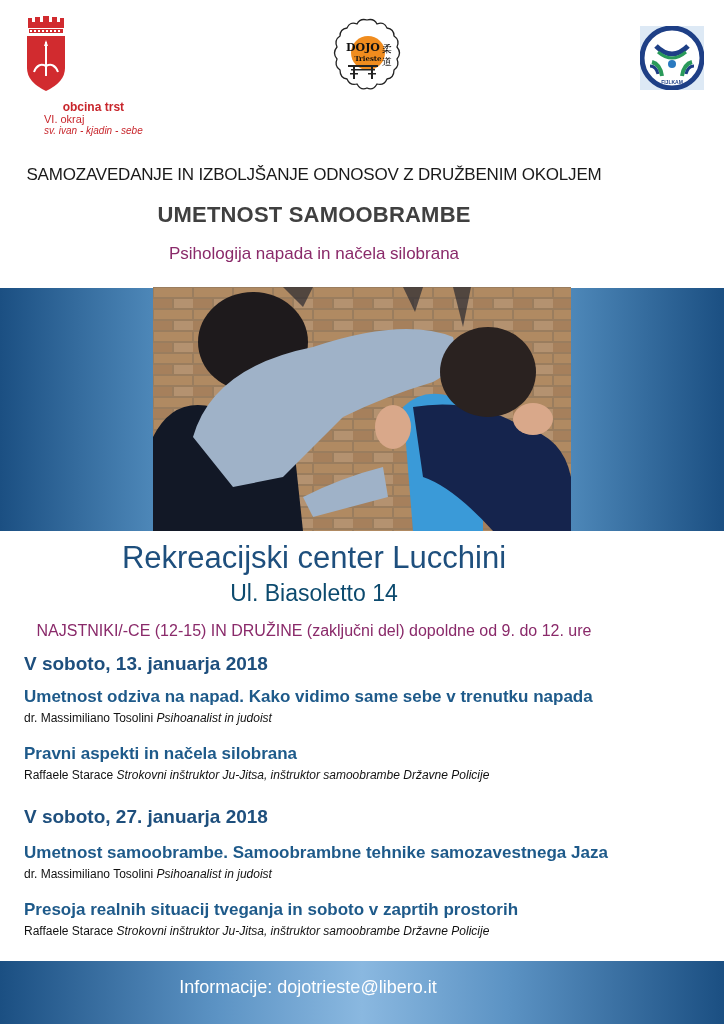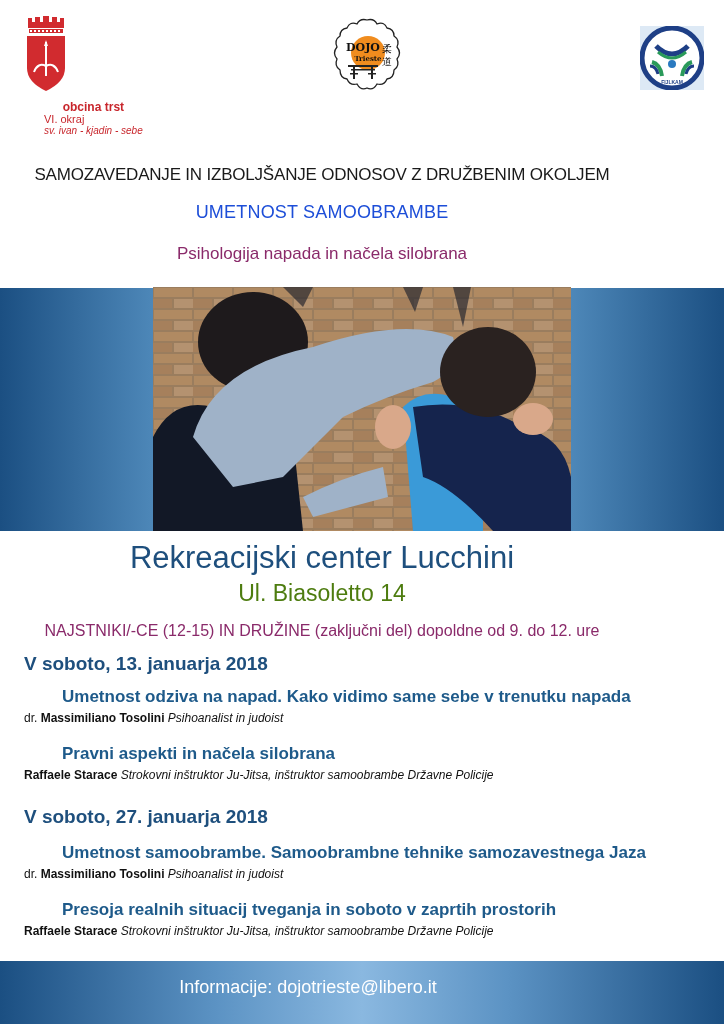--- a/index.html
+++ b/index.html
@@ -9,39 +9,39 @@
   .logo { position: absolute; }
   #crest { left: 26px; top: 16px; width: 40px; height: 76px; }
   #crest-text { position: absolute; left: 44px; top: 101px; line-height: 12px; }
   #crest-text .l1 { font-size: 12px; font-weight: bold; color: #c8262c; text-align: center; }
   #crest-text .l2 { font-size: 11px; color: #c8262c; }
   #crest-text .l3 { font-size: 10px; font-style: italic; color: #c8262c; }
 
   #dojo { left: 330px; top: 17px; width: 74px; height: 76px; }
   #fijlkam { left: 640px; top: 26px; width: 64px; height: 64px; }
 
-  .center { position: absolute; left: 8px; width: 612px; text-align: center; white-space: nowrap; padding-left: 16px; }
+  .center { position: absolute; left: 0; width: 612px; text-align: center; white-space: nowrap; padding-left: 16px; }
   #subtitle-top { top: 165px; font-size: 17px; color: #1a1a1a; letter-spacing: -0.2px; }
-  #main-title { top: 202px; font-size: 18px; font-weight: normal; color: #1d4ed8; letter-spacing: 0.2px; }
+  #main-title { top: 202px; font-size: 22px; font-weight: bold; color: #404040; letter-spacing: 0.2px; }
   #sub-title { top: 244px; font-size: 17px; color: #8a2a6a; }
 
   #band { position: absolute; left: 0; top: 288px; width: 724px; height: 243px;
     background: linear-gradient(90deg, #1b4f82 0%, #4d87b8 21%, #4d87b8 79%, #1b4f82 100%); }
   #photo { position: absolute; left: 153px; top: 287px; width: 418px; height: 244px; overflow: hidden;
     background: #8a7561; }
 
   #venue { top: 540px; font-size: 31px; color: #1e4f7d; }
-  #address { top: 580px; font-size: 23px; color: #4d7c0f; }
+  #address { top: 580px; font-size: 23px; color: #0c4a6e; }
   #audience { top: 622px; font-size: 16px; color: #8a2a6a; }
 
   .abs { position: absolute; left: 24px; white-space: nowrap; }
   .date { font-size: 19px; font-weight: bold; color: #1e4f7d; }
-  .topic { font-size: 17px; font-weight: bold; color: #1e5a8a; margin-left: 38px; }
+  .topic { font-size: 17px; font-weight: bold; color: #1e5a8a; }
   .speaker { font-size: 12px; color: #111; }
-  .speaker b { font-weight: bold; }
+  .speaker b { font-weight: normal; }
   .speaker i { font-style: italic; }
 
   #footer { position: absolute; left: 0; top: 961px; width: 724px; height: 63px;
     background: linear-gradient(90deg, #1b4f82 0%, #5c93c4 30%, #8ab8e0 50%, #5c93c4 70%, #1b4f82 100%); }
   #footer-text { position: absolute; left: 0; top: 16px; width: 616px; text-align: center;
     color: #ffffff; font-size: 18px; }
 </style>
 </head>
 <body>
 

